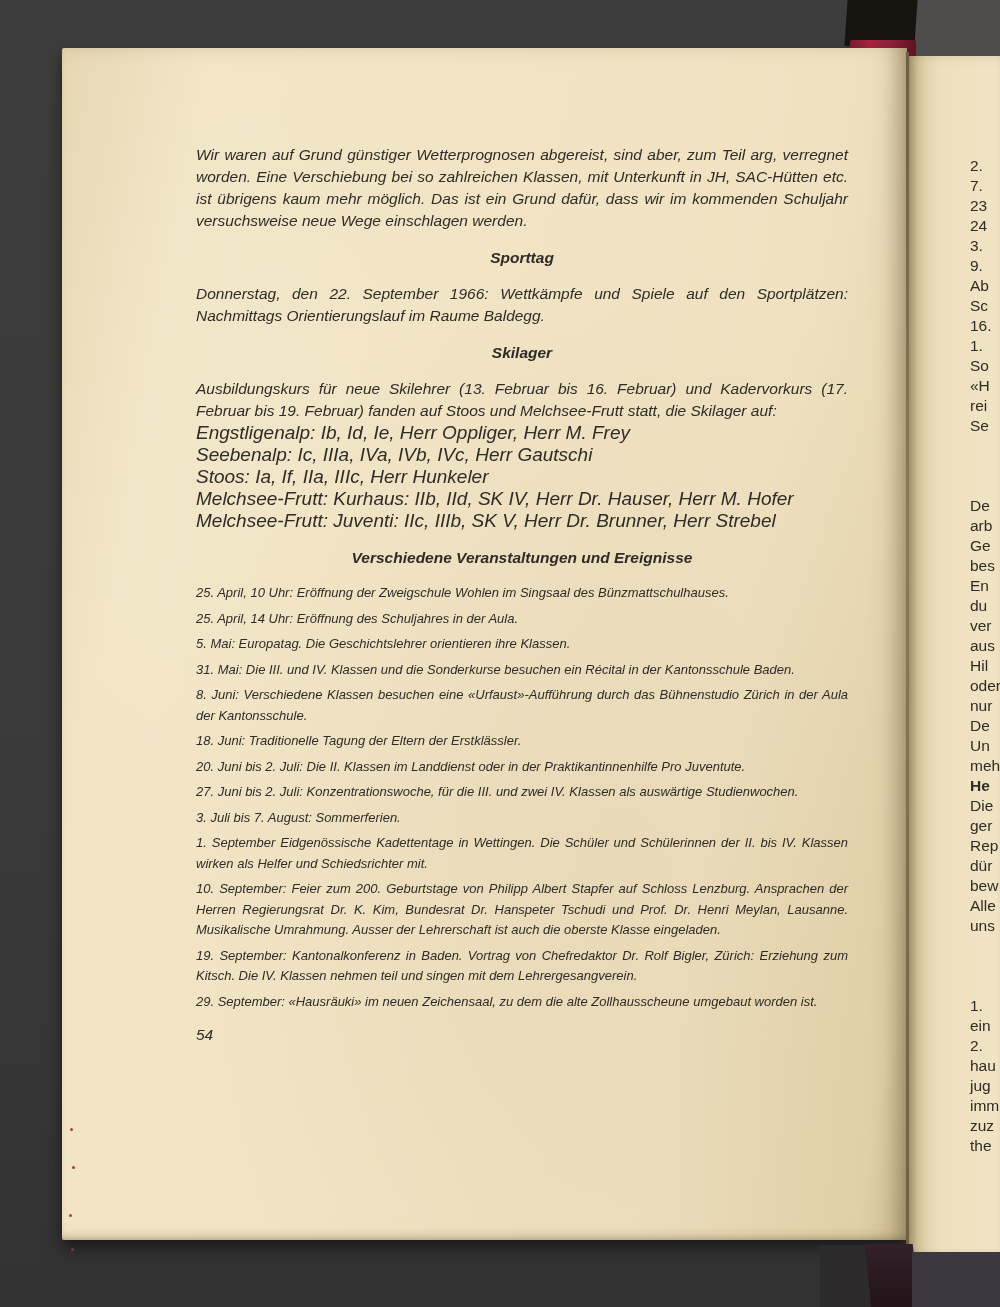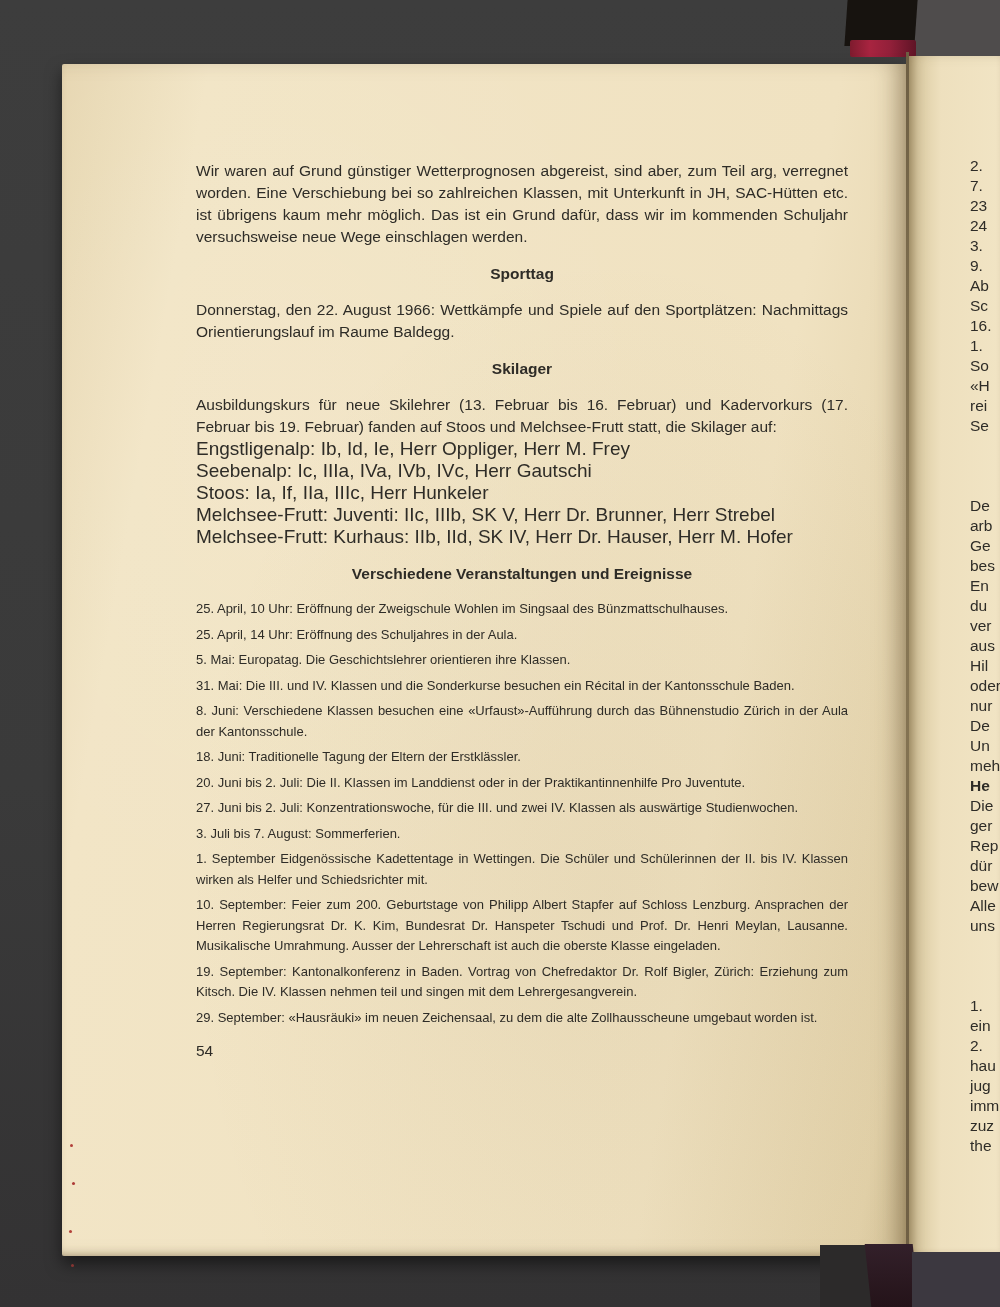--- a/index.html
+++ b/index.html
@@ -9,26 +9,27 @@
     font-family:"Liberation Sans",sans-serif;color:#2e2c27;
   }
   
   .bg-topright{position:absolute;left:908px;top:0;width:92px;height:62px;background:#4f4c4c;}
   
   .ribbon{position:absolute;left:846px;top:0;width:70px;height:46px;background:#17130f;transform:skewX(-4deg);}
   .headband{position:absolute;left:850px;top:40px;width:66px;height:17px;
     background:linear-gradient(90deg,#7e1b2e 0,#a82440 30%,#93203a 60%,#5f1426 100%);border-radius:2px;}
   
   .page-left{
-    position:absolute;left:62px;top:64px;width:845px;height:1192px;border-radius:2px 0 0 2px;
+    position:absolute;left:62px;top:48px;width:845px;height:1192px;border-radius:2px 0 0 2px;
     background:
       radial-gradient(ellipse at 25% 30%,rgba(255,255,255,.06),transparent 45%),
       radial-gradient(ellipse at 65% 70%,rgba(120,95,45,.07),transparent 55%),
       linear-gradient(100deg,#e7d7b2 0%,#f2e5c6 14%,#f0e2c1 74%,#e2d1a9 95%,#d2c096 100%);
     box-shadow:0 8px 16px rgba(0,0,0,.5), inset -20px 0 26px -14px rgba(92,72,40,.6), inset 0 -6px 10px -6px rgba(92,72,40,.5);
+    font-style:italic;
   }
   
   .edge-stack{position:absolute;left:0;top:0;bottom:0;width:20px;
     background:repeating-linear-gradient(90deg,#dccb a4 0,#dccba4 1px,#f0e2c0 1px 4px,#cfbd94 4px 5px,#ecdebb 5px 9px);
     border-radius:2px 0 0 2px;}
   .edge-dots{position:absolute;left:8px;top:1080px;width:3px;height:3px;background:#b3403a;border-radius:50%;
     box-shadow:2px 38px 0 #ad3a36,-1px 86px 0 #b3403a,1px 120px 0 rgba(173,58,54,.7);}
   
   .textcol{position:absolute;left:134px;top:96px;width:652px;}
   .body{font-size:15.5px;line-height:22px;margin:0;}
@@ -66,35 +67,35 @@
 
   <div class="page-left">
     <div class="edge-stack"></div>
     <div class="edge-dots"></div>
 
     <div class="textcol">
 
       <p class="body just">Wir waren auf Grund günstiger Wetterprognosen abgereist, sind aber, zum Teil arg, verregnet worden. Eine Verschiebung bei so zahlreichen Klassen, mit Unterkunft in JH, SAC-Hütten etc. ist übrigens kaum mehr möglich. Das ist ein Grund dafür, dass wir im kommenden Schuljahr versuchsweise neue Wege einschlagen werden.</p>
 
       <h2 class="heading">Sporttag</h2>
-      <p class="body just">Donnerstag, den 22. August 1966: Wettkämpfe und Spiele auf den Sportplätzen: Nachmittags Orientierungslauf im Raume Baldegg.</p>
+      <p class="body just">Donnerstag, den 22. September 1966: Wettkämpfe und Spiele auf den Sportplätzen: Nachmittags Orientierungslauf im Raume Baldegg.</p>
 
       <h2 class="heading">Skilager</h2>
       <p class="body just">Ausbildungskurs für neue Skilehrer (13. Februar bis 16. Februar) und Kadervorkurs (17. Februar bis 19. Februar) fanden auf Stoos und Melchsee-Frutt statt, die Skilager auf:</p>
       <div>
 
           <p class="assign">Engstligenalp: Ib, Id, Ie, Herr Oppliger, Herr M. Frey</p>
 
           <p class="assign">Seebenalp: Ic, IIIa, IVa, IVb, IVc, Herr Gautschi</p>
 
           <p class="assign">Stoos: Ia, If, IIa, IIIc, Herr Hunkeler</p>
 
+          <p class="assign">Melchsee-Frutt: Kurhaus: IIb, IId, SK IV, Herr Dr. Hauser, Herr M. Hofer</p>
+
           <p class="assign">Melchsee-Frutt: Juventi: IIc, IIIb, SK V, Herr Dr. Brunner, Herr Strebel</p>
-
-          <p class="assign">Melchsee-Frutt: Kurhaus: IIb, IId, SK IV, Herr Dr. Hauser, Herr M. Hofer</p>
         </div>
 
       <h2 class="heading">Verschiedene Veranstaltungen und Ereignisse</h2>
       <div class="events">
 
           <p class="just">25. April, 10 Uhr: Eröffnung der Zweigschule Wohlen im Singsaal des Bünzmattschulhauses.</p>
 
           <p class="just">25. April, 14 Uhr: Eröffnung des Schuljahres in der Aula.</p>
 
           <p class="just">5. Mai: Europatag. Die Geschichtslehrer orientieren ihre Klassen.</p>

